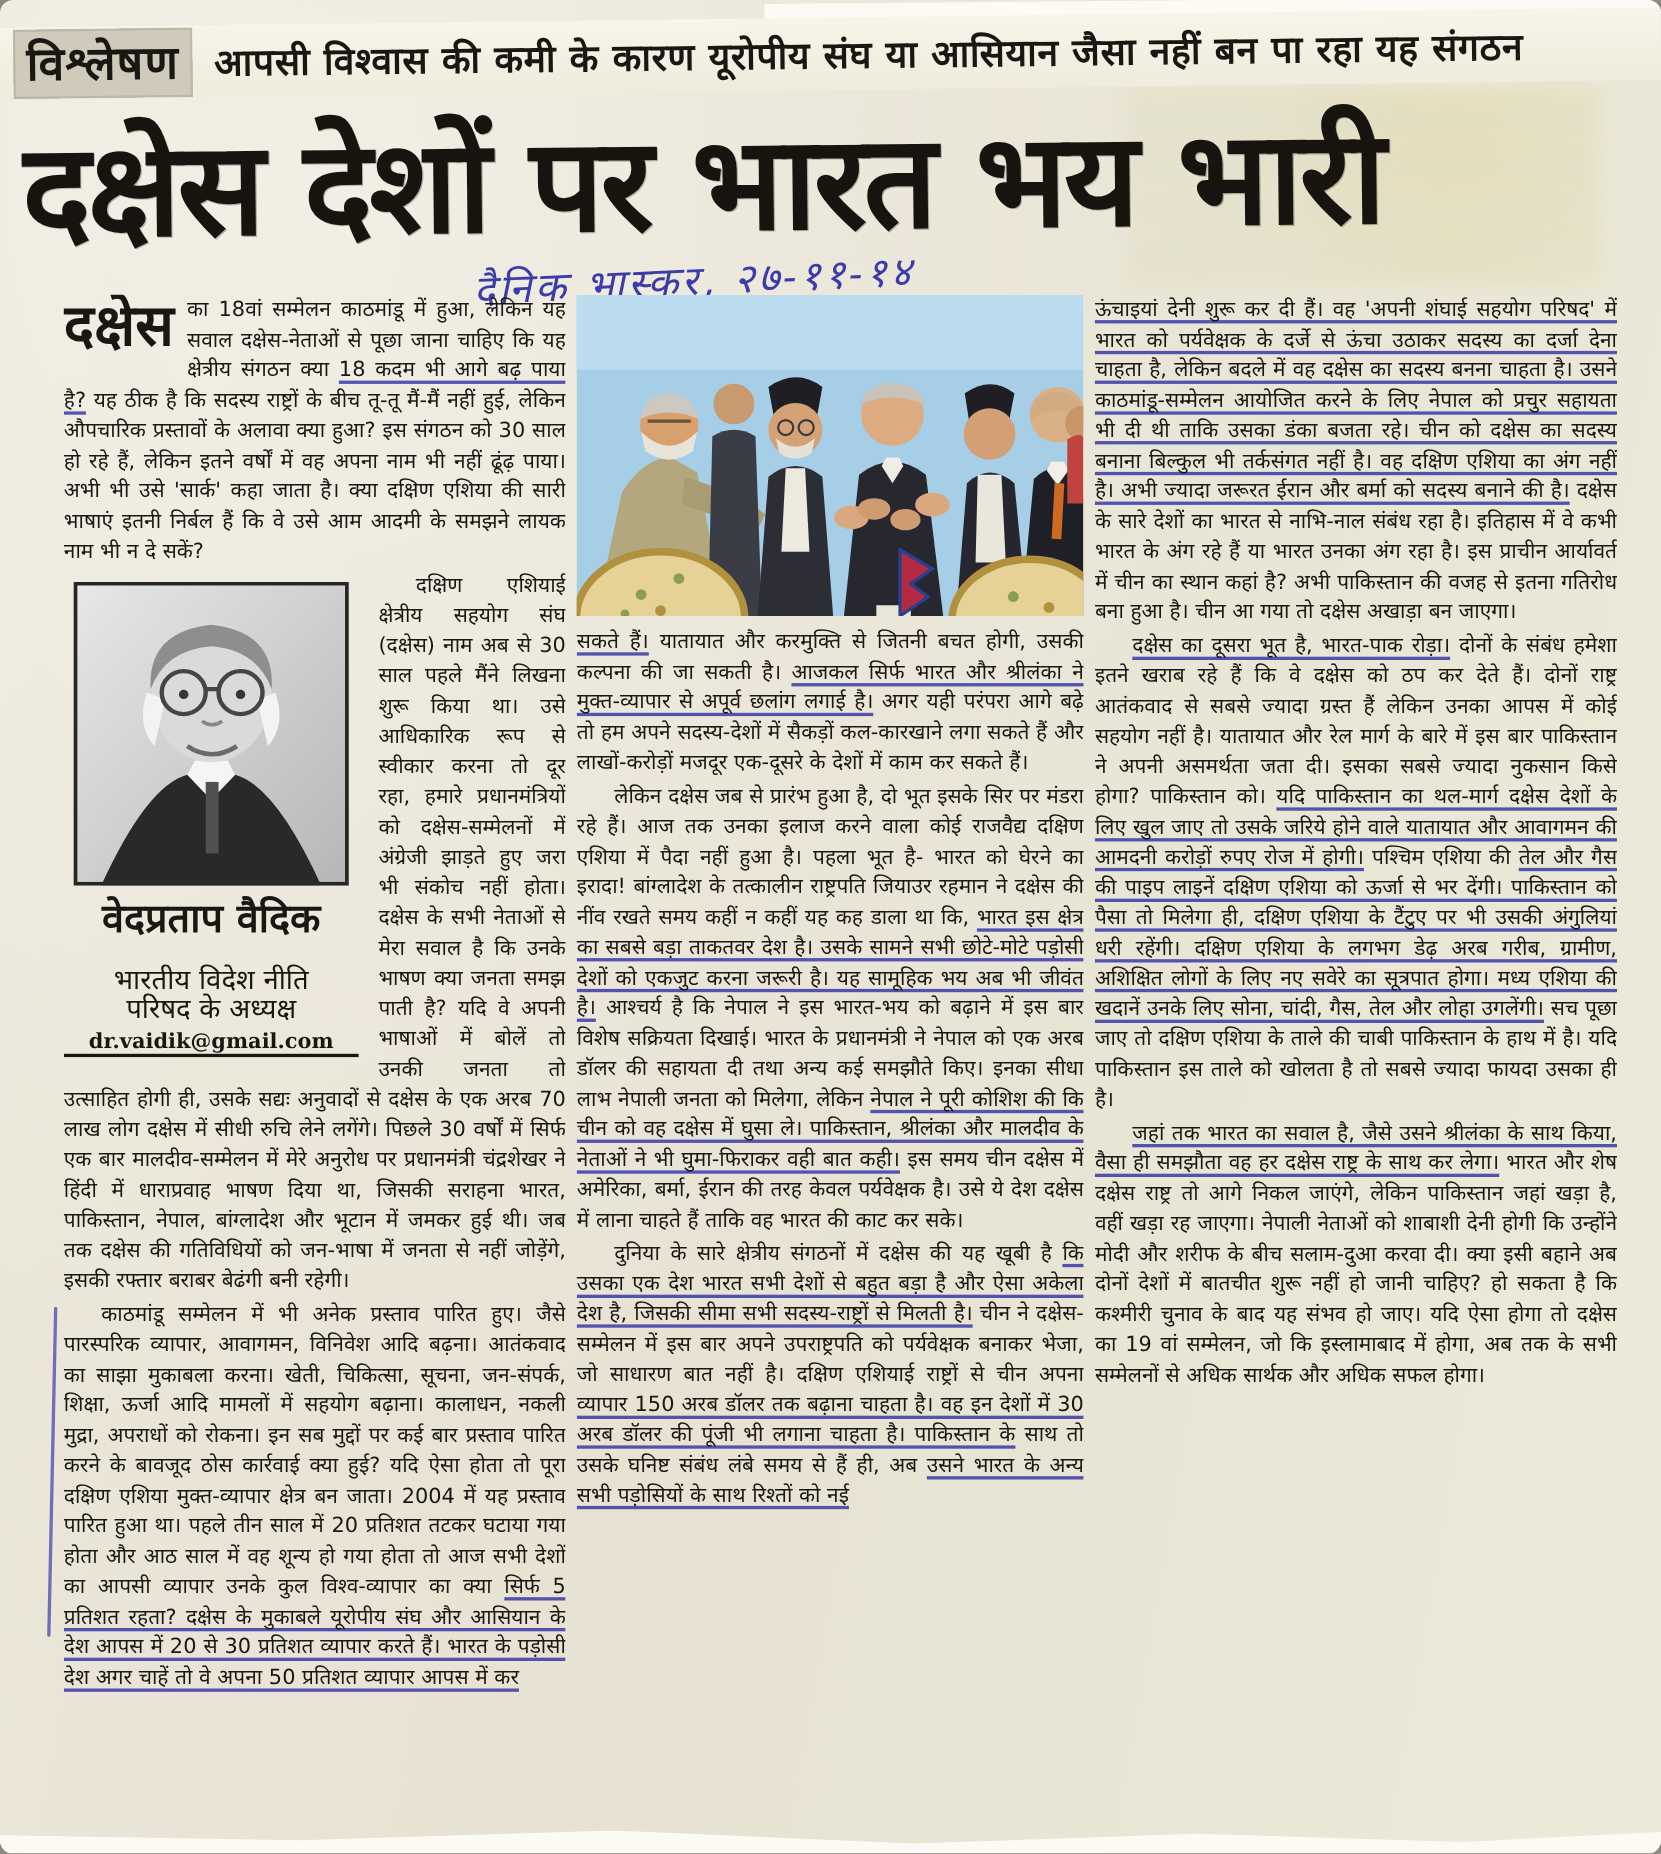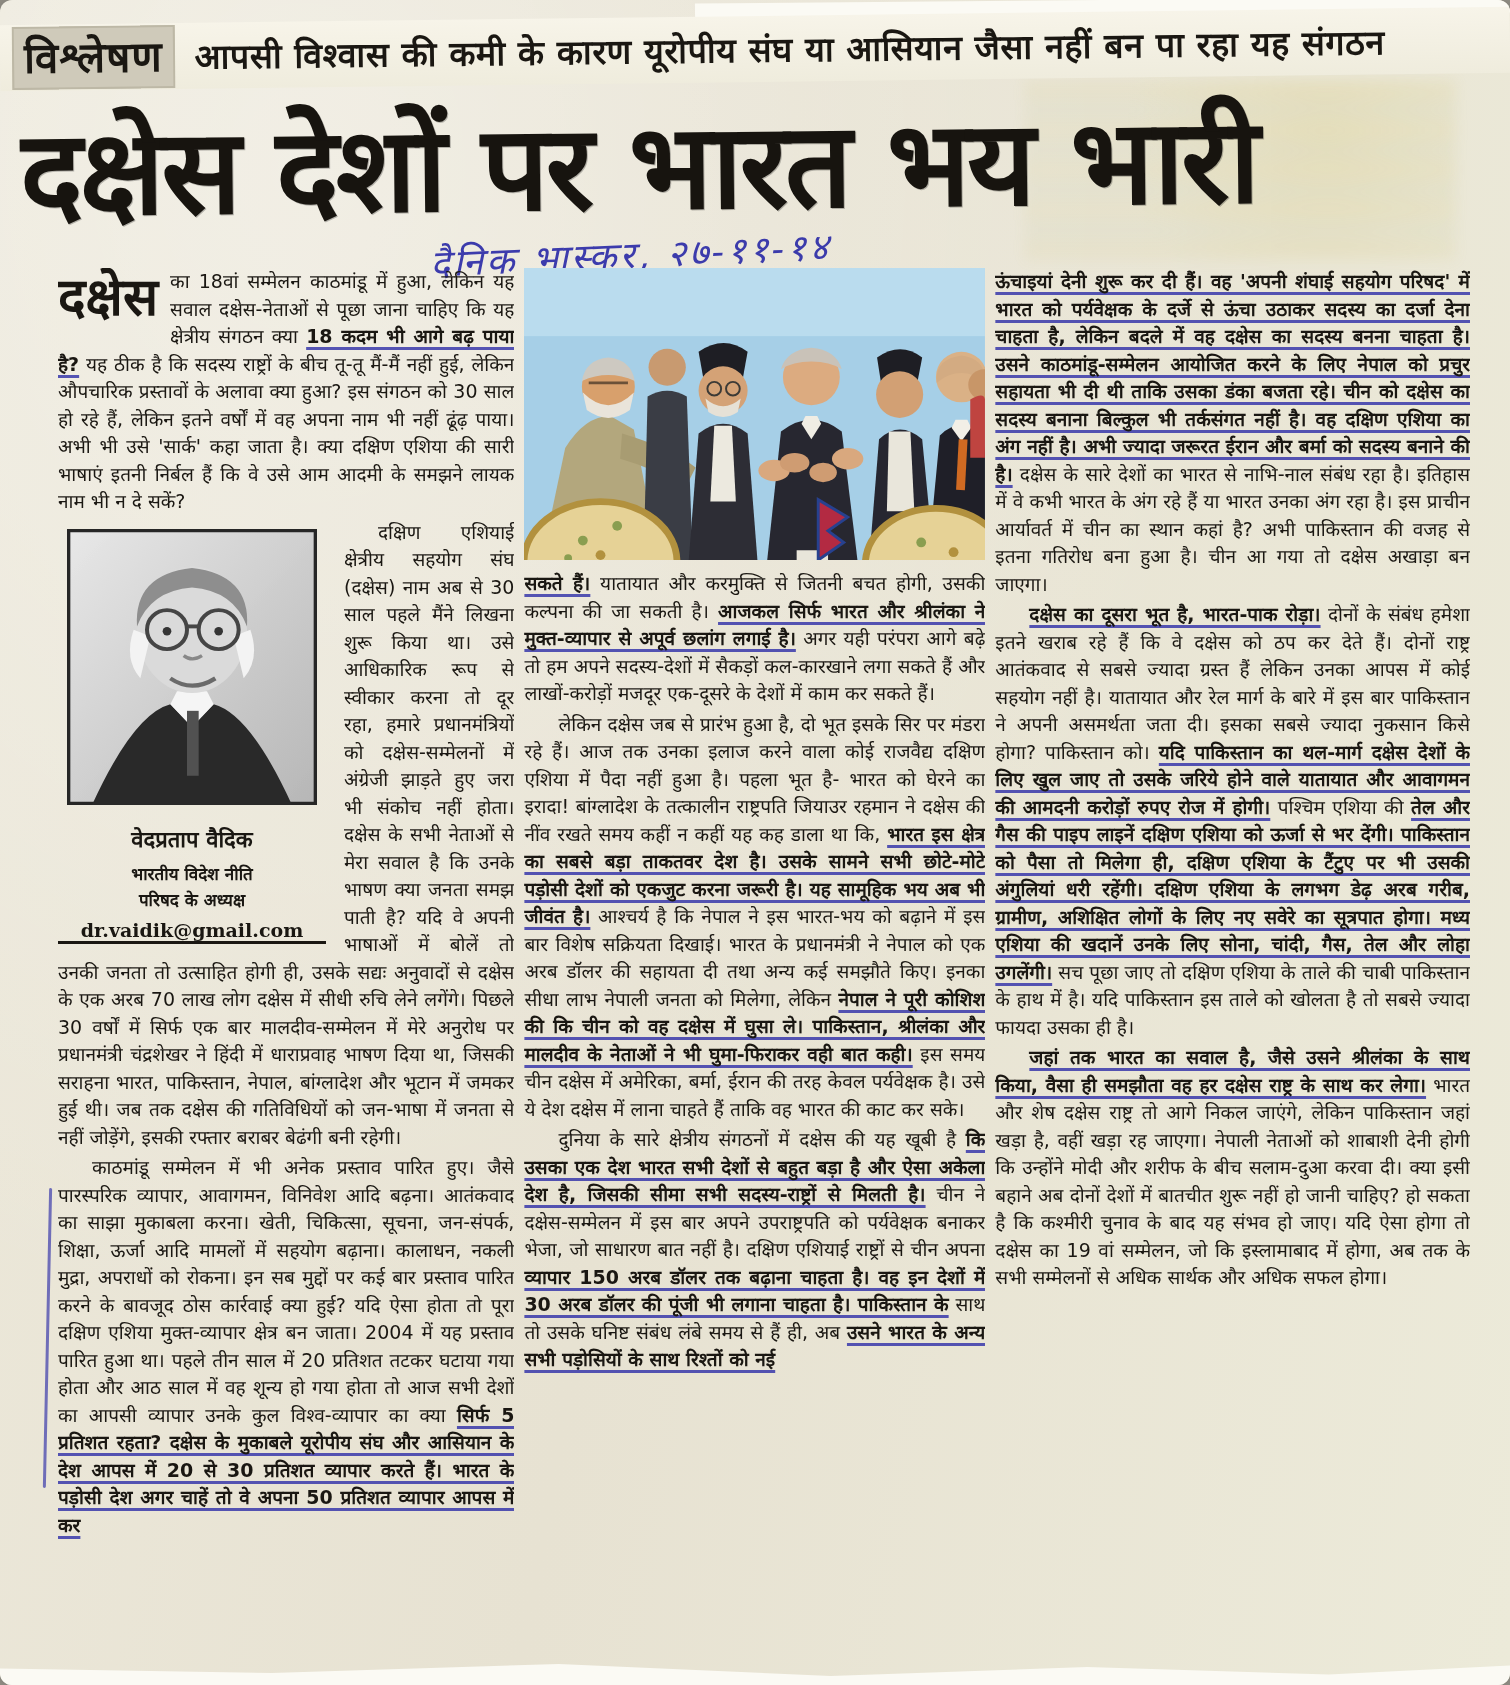--- a/index.html
+++ b/index.html
@@ -35,27 +35,27 @@
     text-shadow:1px 1px 0 rgba(0,0,0,.25);}
   .handwritten{position:absolute;top:228px;left:430px;font-family:"DejaVu Serif",serif;font-style:italic;
     font-size:37px;color:#2d2da8;transform:rotate(-2.5deg);letter-spacing:3px;opacity:.92;}
   
   .columns{position:absolute;top:268px;left:58px;width:1412px;bottom:26px;
     display:grid;grid-template-columns:1fr 1.01fr 1.04fr;column-gap:10px;overflow:hidden;}
   .col{overflow:hidden;position:relative;}
   .para{margin:0 0 3px;font-size:19px;line-height:27.5px;text-align:justify;}
   .para.indent{text-indent:34px;}
   .pen-underline{text-decoration:underline;text-decoration-color:rgba(45,45,168,.8);
-    text-decoration-thickness:2.5px;text-underline-offset:4px;text-decoration-skip-ink:none;font-weight:bold;}
+    text-decoration-thickness:2.5px;text-underline-offset:4px;text-decoration-skip-ink:none;}
   .lede{float:left;font-size:52px;font-weight:bold;line-height:54px;padding:2px 12px 0 0;}
   
   .author-box{float:left;width:268px;margin:10px 18px 8px 0;text-align:center;}
   .author-photo{width:250px;height:276px;display:block;margin:0 auto;filter:grayscale(1) contrast(1.05);}
-  .author-name{font-size:22px;font-weight:bold;margin-top:18px;}
-  .author-role{font-size:17px;font-weight:bold;line-height:26px;margin-top:8px;}
+  .author-name{font-size:36px;font-weight:bold;margin-top:4px;}
+  .author-role{font-size:25px;font-weight:normal;line-height:26px;margin-top:20px;}
   .author-email{font-family:"DejaVu Serif",serif;font-size:19px;font-weight:bold;margin-top:6px;
     border-bottom:3px solid #1a1712;}
   
   .summit-photo{width:100%;height:292px;display:block;margin-bottom:10px;}
   .pen-margin-line{position:absolute;left:46px;top:1188px;height:300px;width:3px;
     background:rgba(45,45,168,.65);border-radius:2px;transform:rotate(1.2deg);}
 </style>
 </head>
 <body>
 

